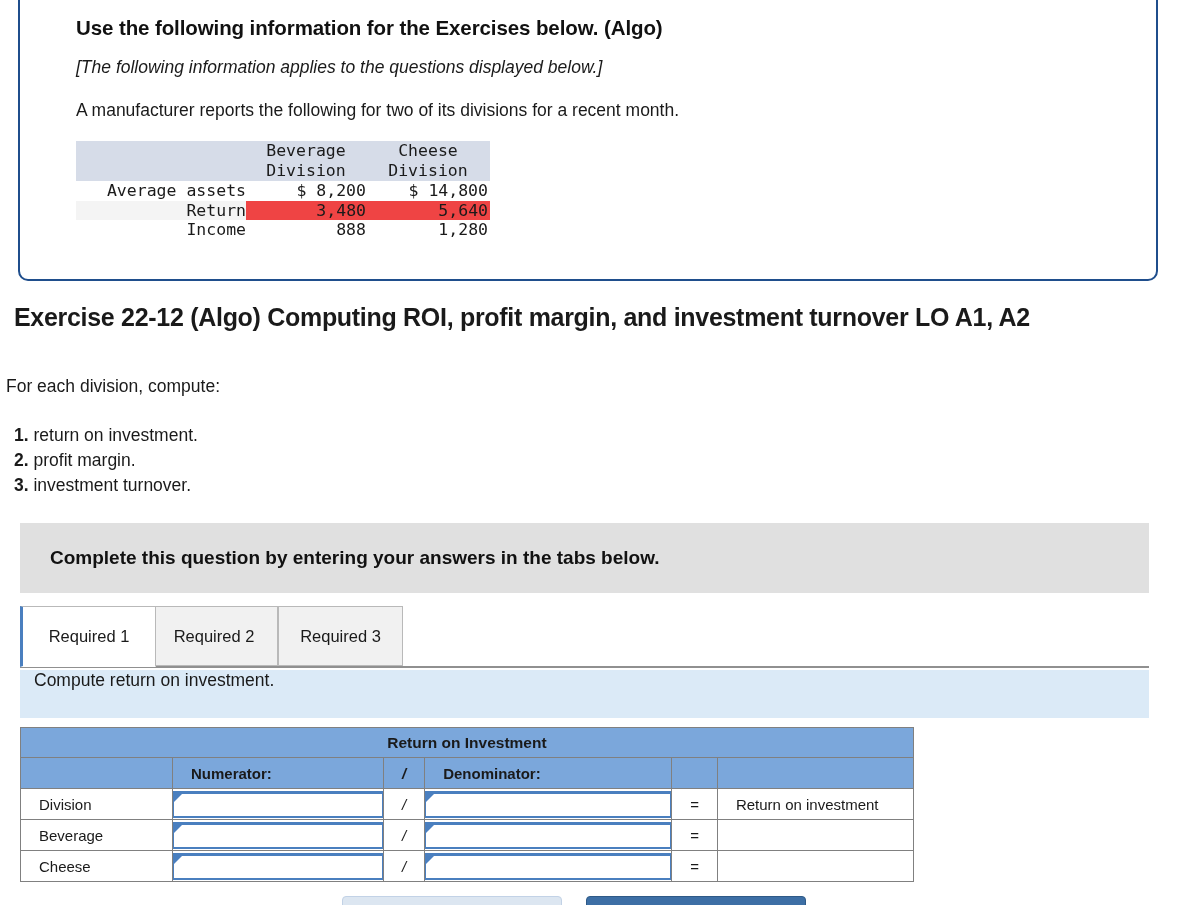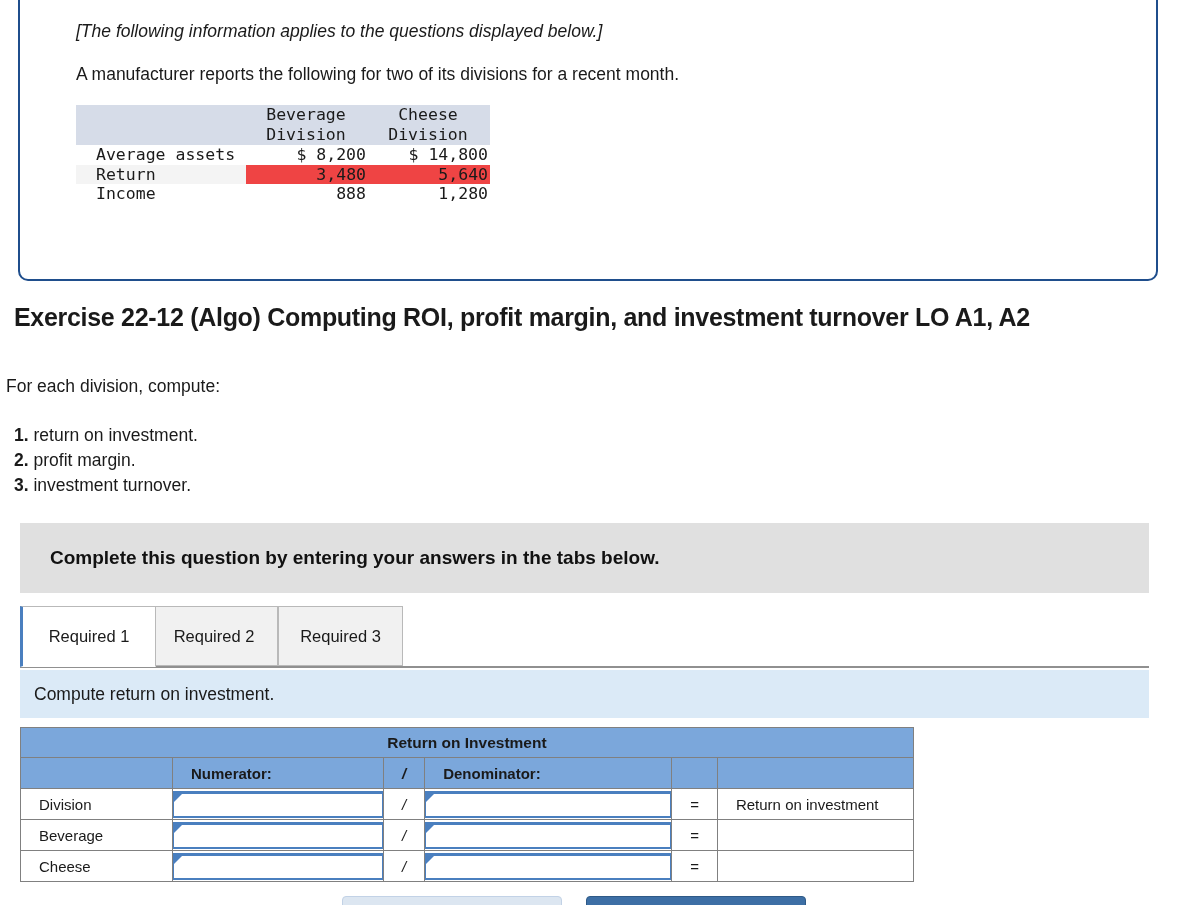--- a/index.html
+++ b/index.html
@@ -38,21 +38,21 @@
 
   
   .fin-table {
     margin: 20px 0 0 0;
     border-collapse: collapse;
     font-family: "DejaVu Sans Mono", "Liberation Mono", monospace;
     font-size: 16.5px;
     color: #1a1a1a;
   }
   .fin-table td { padding: 0; line-height: 19.5px; white-space: pre; }
-  .fin-table .lbl { width: 170px; padding-left: 20px; }
+  .fin-table .lbl { width: 170px; padding-left: 20px; text-align: right; }
   .fin-table .num { width: 122px; text-align: right; padding-right: 2px; }
   .fin-table tr.hdr td { background: #d6dce8; text-align: center; height: 20px; }
   .fin-table tr.hdr td.lbl { background: #d6dce8; }
   .fin-table tr.stripe td { background: #ef4444; }
   .fin-table tr.stripe td.lbl { background: #f4f4f4; }
 
   
   .ex-heading {
     position: absolute; left: 14px; top: 303px;
     font-size: 25px; font-weight: bold; color: #1a1a1a;
@@ -103,21 +103,21 @@
     border-left: 3px solid #4a7fbf;
     height: 61px;
     z-index: 3;
   }
 
   
   .blue-bar {
     position: absolute; left: 20px; top: 670px;
     width: 1129px; height: 48px;
     background: #dbeaf7;
-    display: flex; align-items: center;
+    display: flex; 
     padding-left: 14px;
   }
   .blue-bar-text { font-size: 17.5px; color: #1a1a1a; }
 
   
   .ans-table {
     position: absolute; left: 20px; top: 727px;
     border-collapse: collapse;
     table-layout: fixed;
     font-size: 15px;
@@ -173,20 +173,21 @@
   }
   .btn-prev { left: 342px; background: #dce6f1; border: 1px solid #c2d2e6; }
   .btn-next { left: 586px; background: #3d6fa5; border: 1px solid #2f5a87; }
 </style>
 </head>
 <body>
 
 <div class="page">
 
   <div class="info-box">
+    <div class="info-title">Use the following information for the Exercises below. (Algo)</div>
     <div class="info-italic">[The following information applies to the questions displayed below.]</div>
     <div class="info-lead">A manufacturer reports the following for two of its divisions for a recent month.</div>
 
     <table class="fin-table">
       <tbody>
           <tr class="hdr">
         <td class="lbl"></td>
         <td class="num">Beverage</td>
         <td class="num">Cheese</td>
       </tr>

